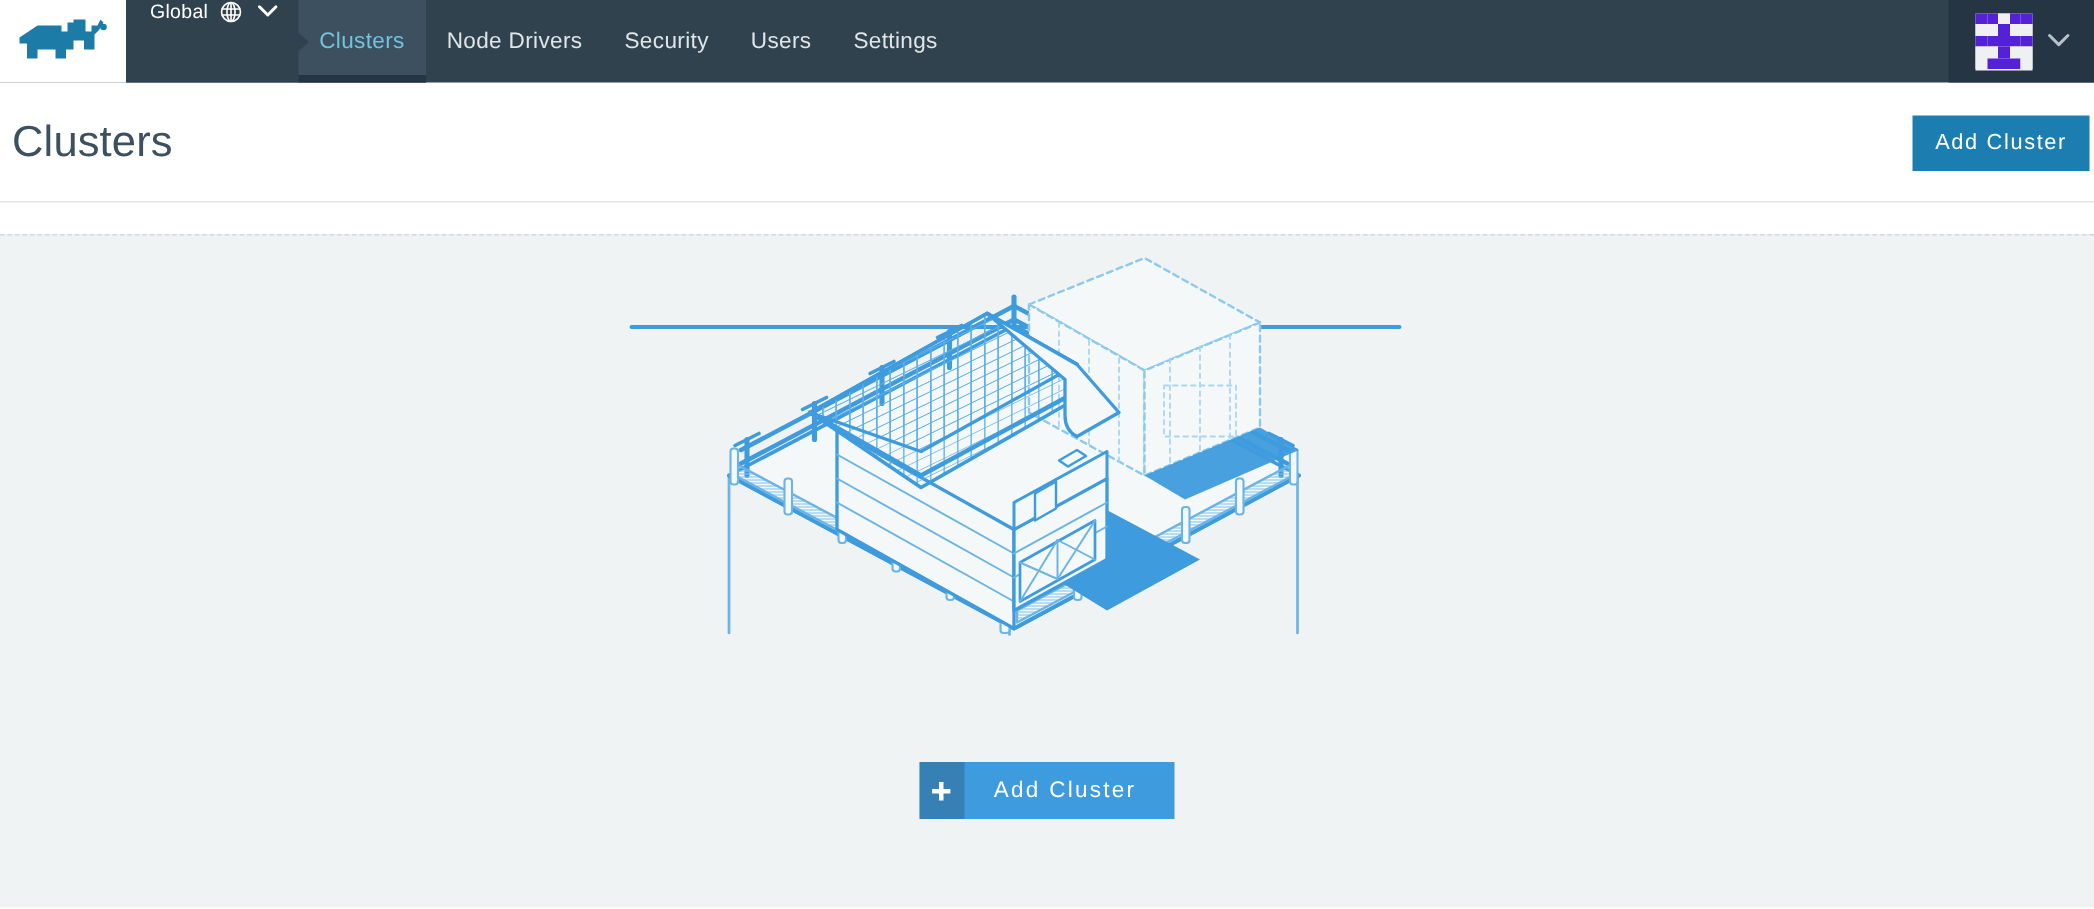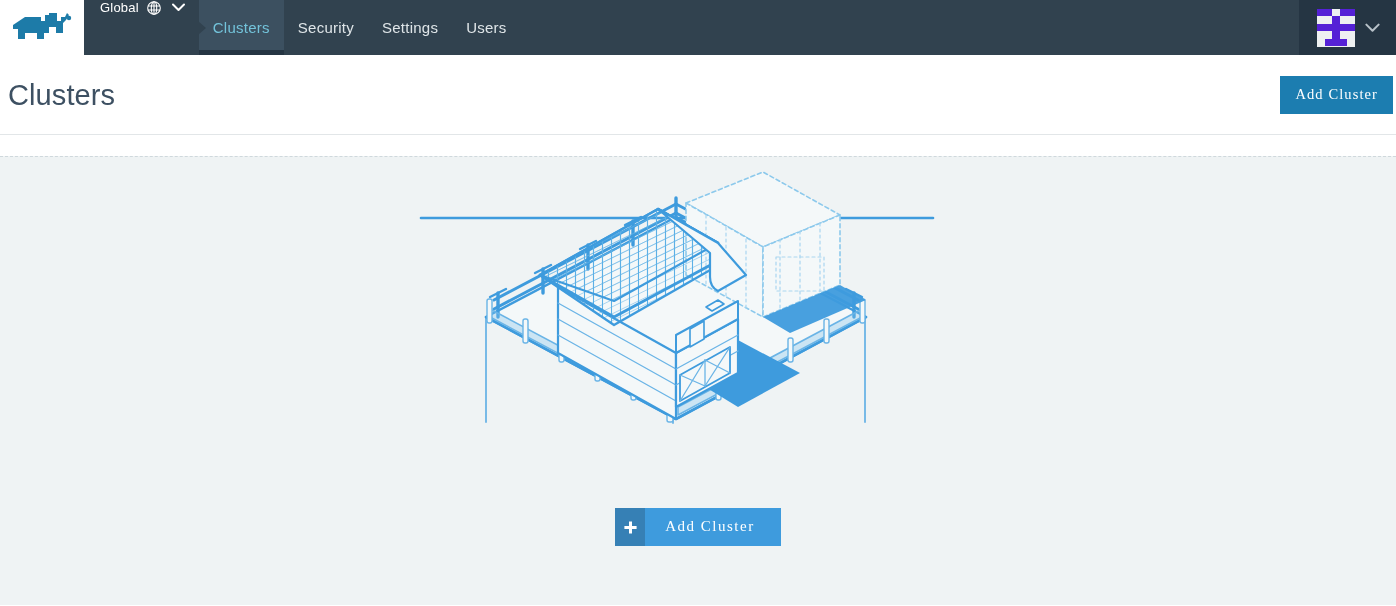--- a/index.html
+++ b/index.html
@@ -120,21 +120,21 @@
   }
   .page-title {
     font-size: 29px;
     font-weight: 300;
     color: #3d5062;
     letter-spacing: .1px;
     padding-left: 6px;
   }
   .head-spacer { flex: 1 1 auto; }
   .btn {
-    font-family: Liberation Serif, serif;
+    font-family: Liberation Sans, sans-serif;
     border: none;
     cursor: pointer;
     letter-spacing: 1.1px;
   }
   .btn-primary {
     background: #1c7db0;
     color: #ffffff;
     font-size: 14.5px;
     padding: 10px 15px 11px;
     margin-right: 1px;
@@ -227,31 +227,34 @@
         </svg>
       </span>
     </div>
 
     <div class="nav-items">
 
       <div class="nav-item active">
         <span>Clusters</span>
       </div>
 
+      <div class="nav-item">
+        <span>Node Drivers</span>
+      </div>
 
       <div class="nav-item">
         <span>Security</span>
       </div>
 
       <div class="nav-item">
+        <span>Users</span>
+      </div>
+
+      <div class="nav-item">
         <span>Settings</span>
-      </div>
-
-      <div class="nav-item">
-        <span>Users</span>
       </div>
 
 
     </div>
   </div>
 
   <div class="nav-spacer"></div>
 
   <div class="nav-user">
     <span class="identicon" id="identicon" style="background: rgb(238, 240, 241);">

